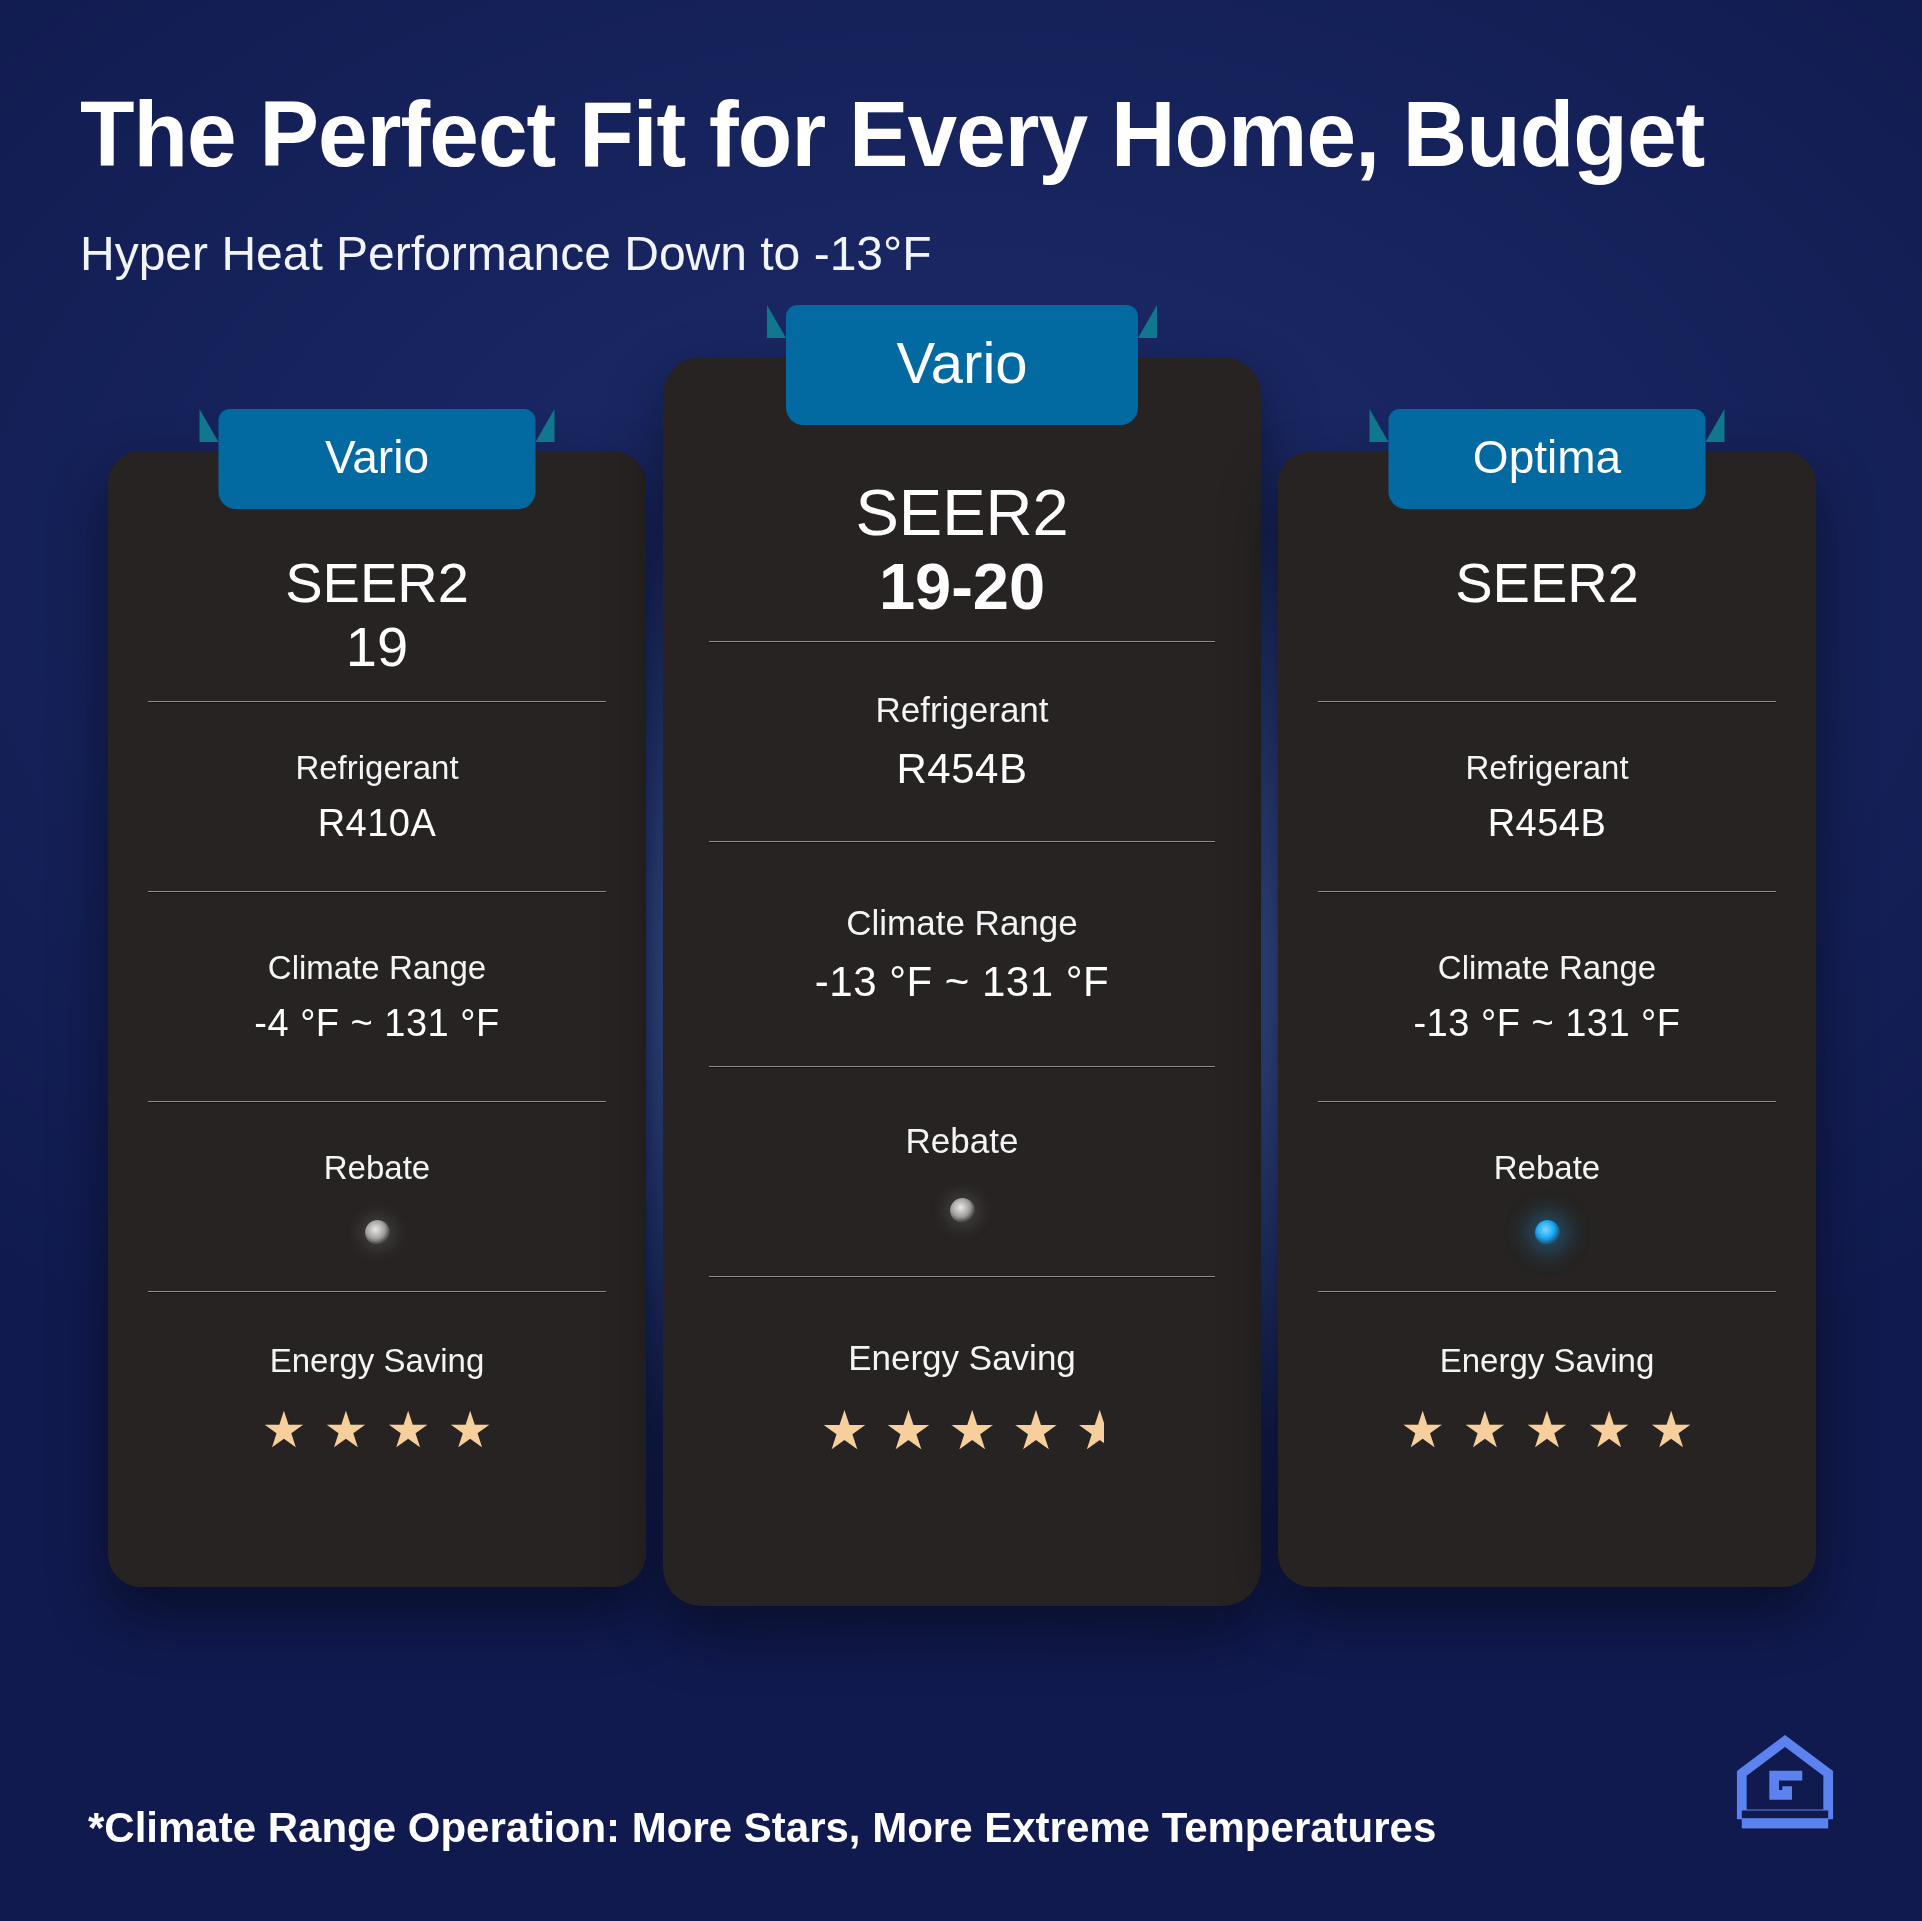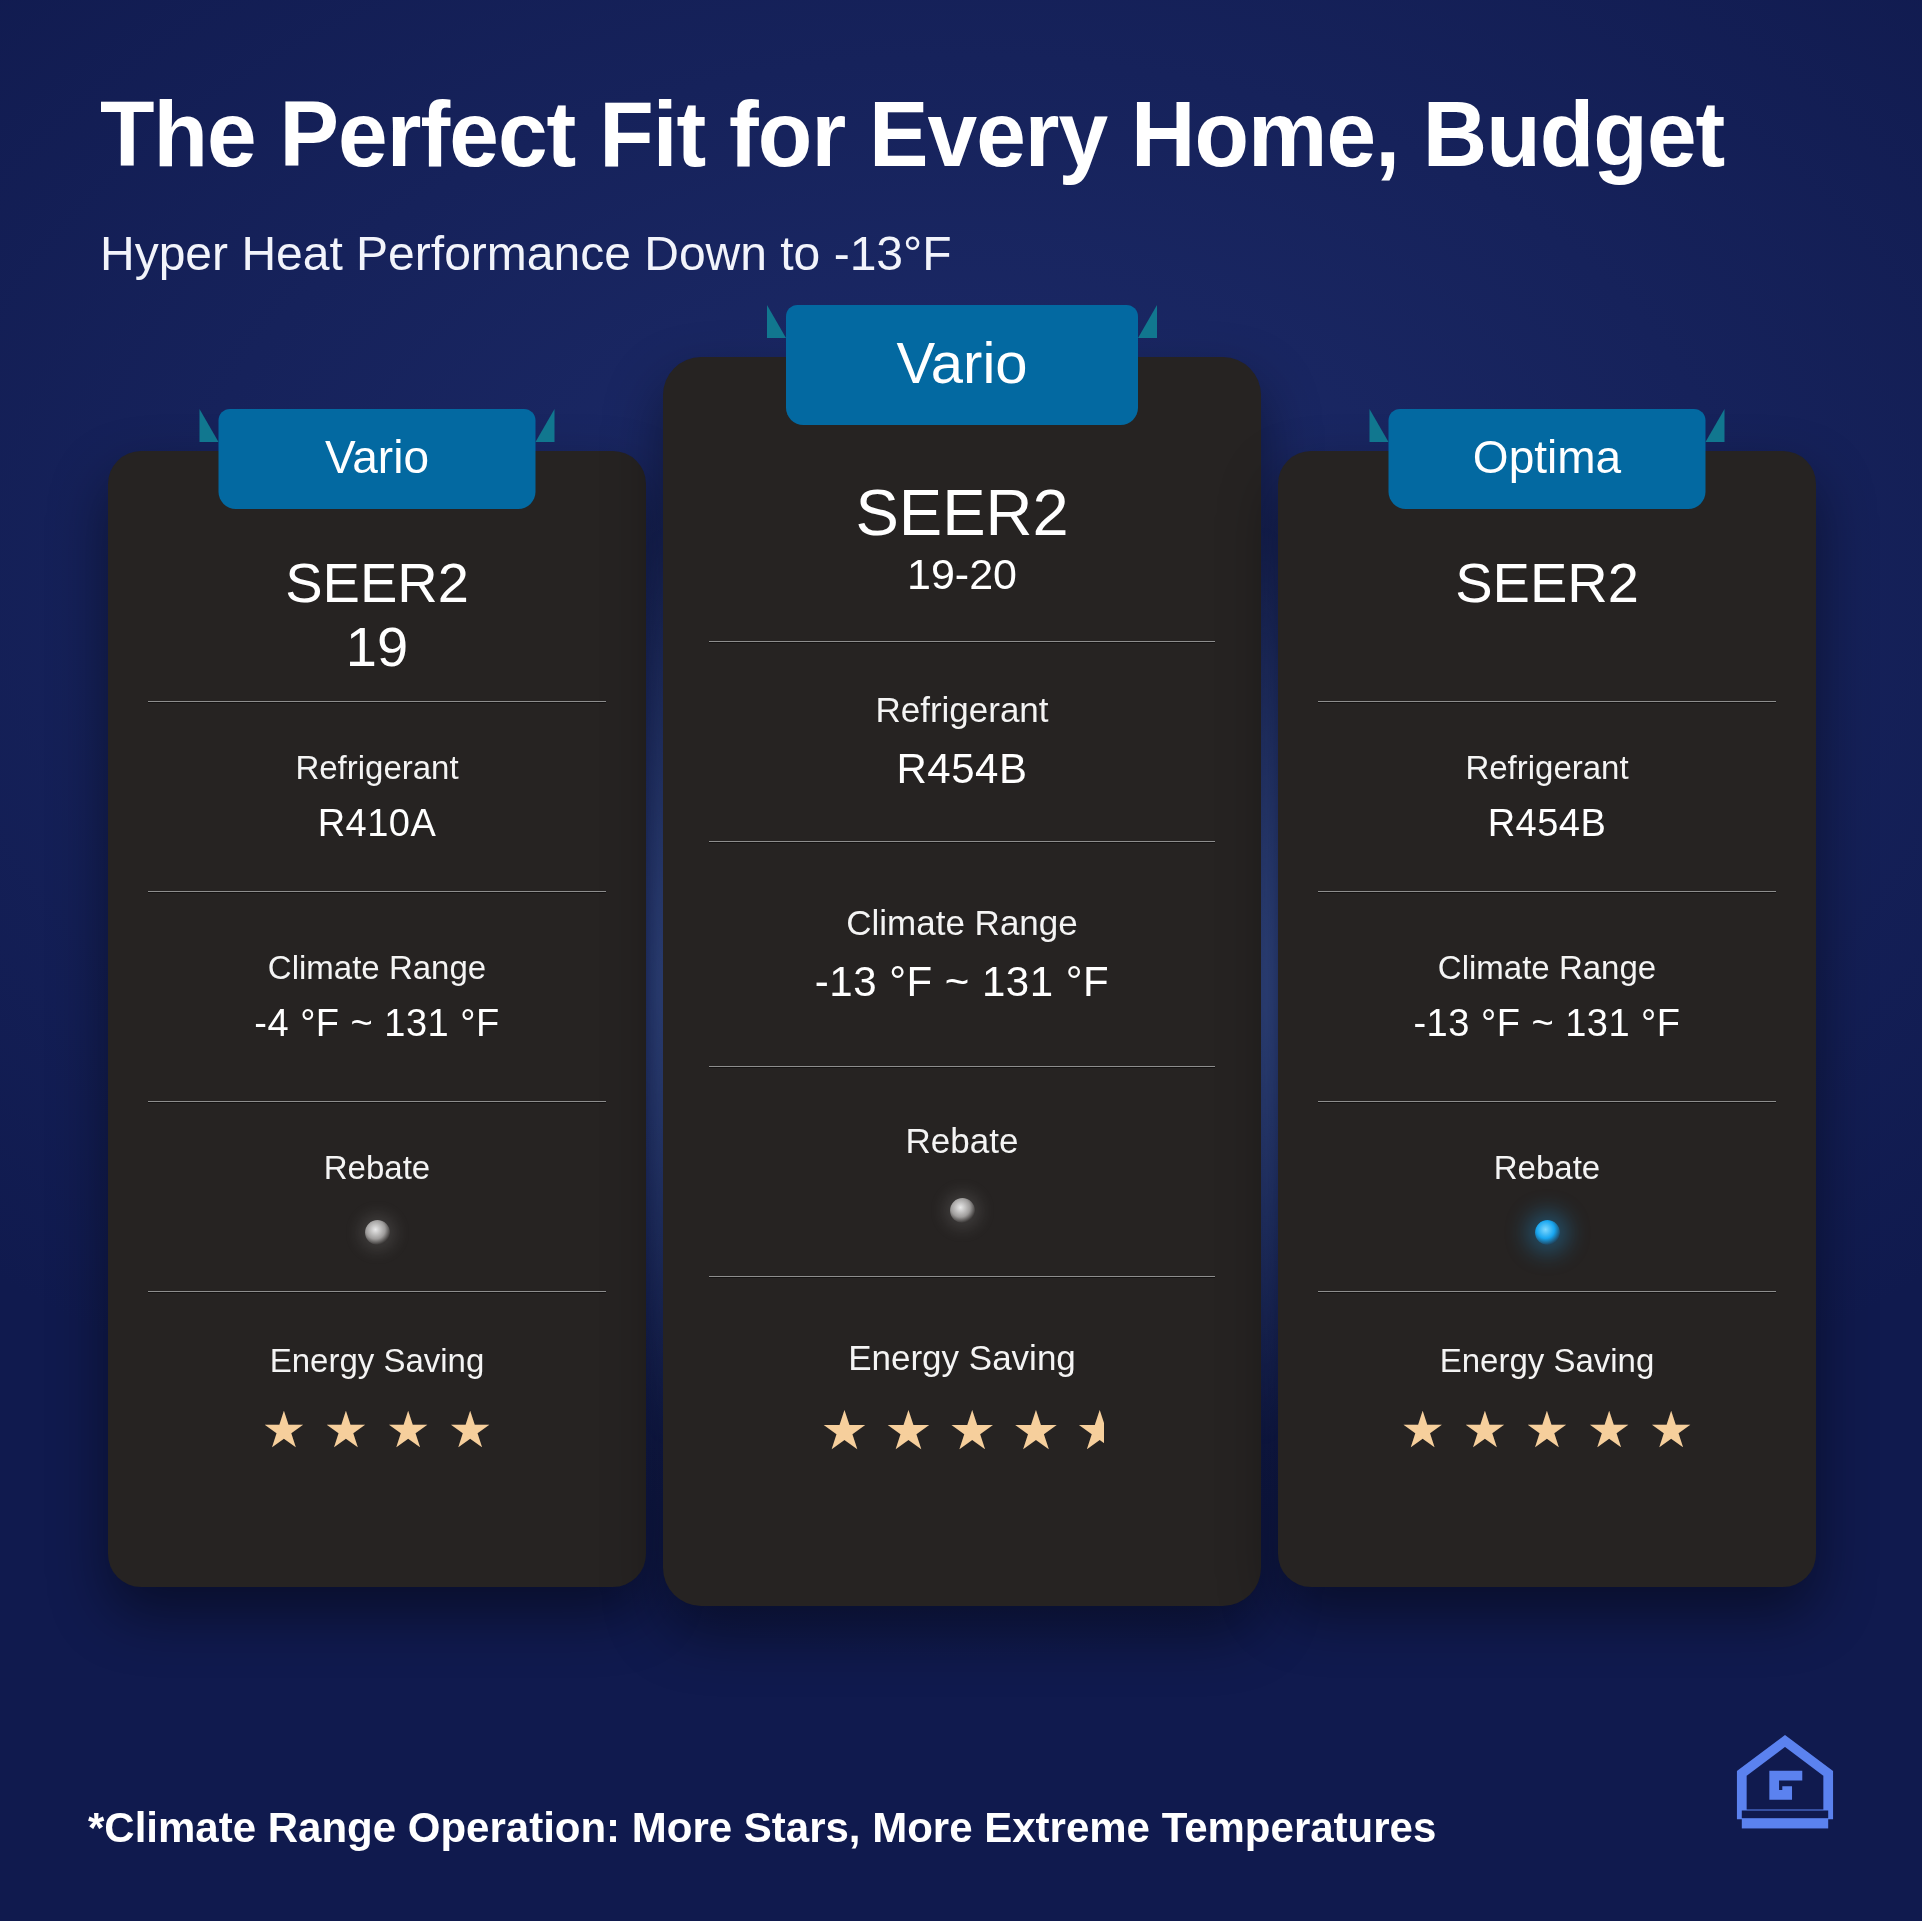--- a/index.html
+++ b/index.html
@@ -13,21 +13,21 @@
   
   .bg-glow{
     position:absolute; inset:0;
     background:
       radial-gradient(120% 80% at 50% 30%, rgba(40,58,130,0.55) 0%, rgba(16,26,78,0) 62%),
       radial-gradient(60% 45% at 50% 55%, rgba(54,80,170,0.30) 0%, rgba(16,26,78,0) 70%);
     pointer-events:none;
   }
 
   
-  .header{ position:absolute; left:100px; top:86px; width:1777px; }
+  .header{ position:absolute; left:80px; top:86px; width:1777px; }
   .title{
     font-size:92px;
     font-weight:700;
     letter-spacing:-1px;
     line-height:1.06;
     color:#ffffff;
     font-stretch:condensed;
     transform:scaleX(0.97);
     transform-origin:left center;
     white-space:nowrap;
@@ -122,21 +122,21 @@
     text-align:center;
     padding-top:0;
   }
   .card.left .seer,
   .card.right .seer{ padding-top:100px; }
   .card.mid  .seer{ padding-top:119px; }
 
   .seer-label{ font-size:56px; font-weight:400; line-height:1.14; letter-spacing:0px; }
   .seer-value{ font-size:56px; font-weight:400; line-height:1.14; letter-spacing:0px; }
   .card.mid .seer-label{ font-size:65px; }
-  .card.mid .seer-value{ font-size:43px; }
+  .card.mid .seer-value{ font-size:65px;font-weight:bold; }
 
   .divider{
     height:1.9px;
     background:linear-gradient(to bottom, #8e8e8e 0%, #8e8e8e 50%, #141212 50%, #141212 100%);
     width:100%;
     margin:0;
   }
 
   .row{
     text-align:center;

